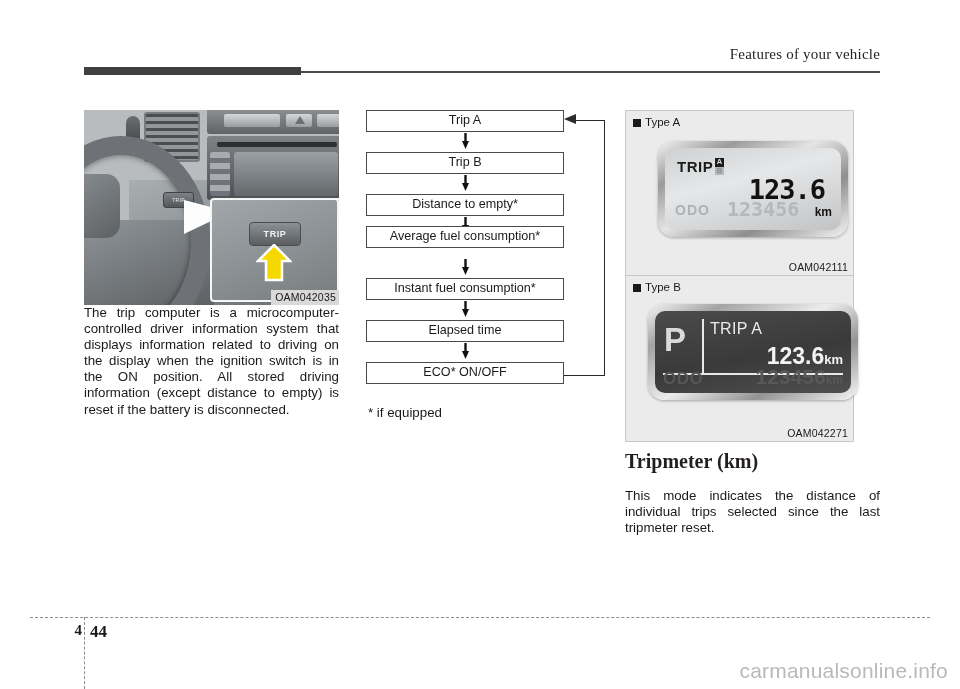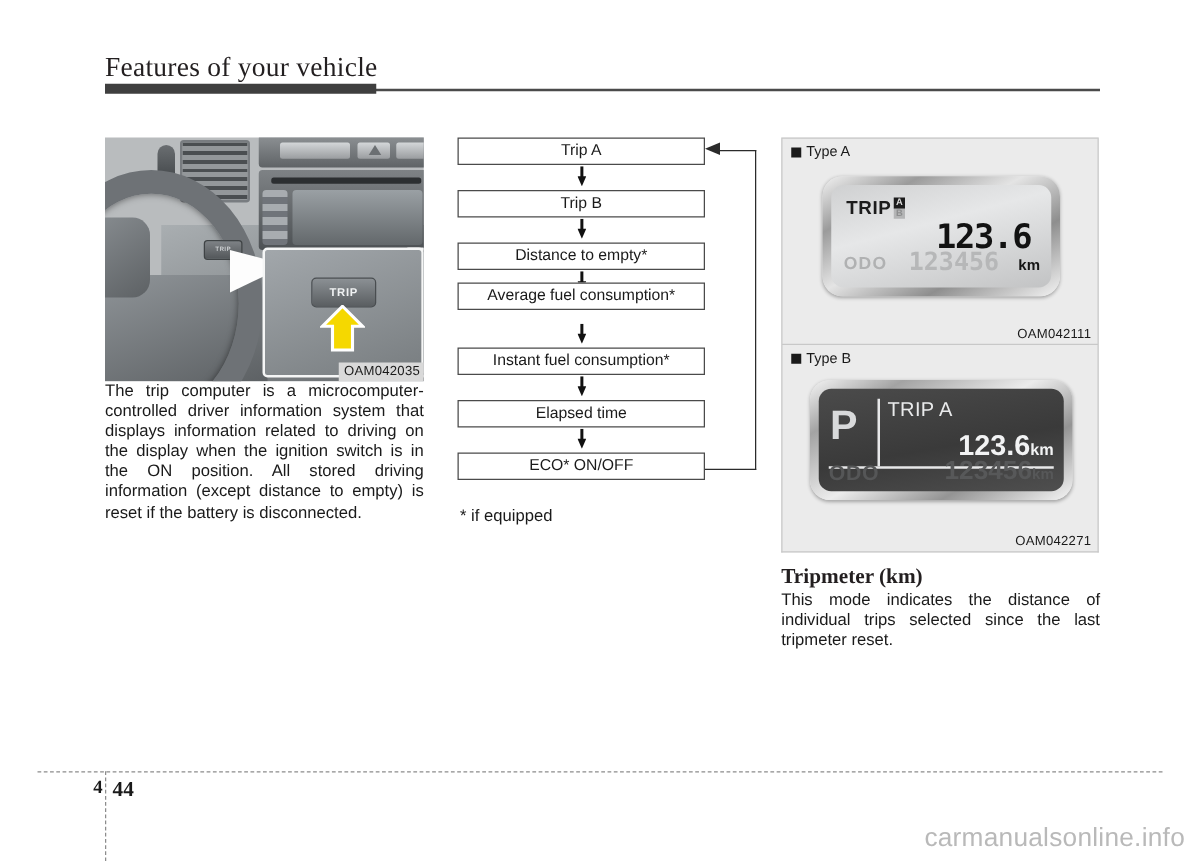--- a/index.html
+++ b/index.html
@@ -17,25 +17,26 @@
 
   
   #page-header {
     position: absolute;
     left: 84px;
     top: 44px;
     width: 796px;
   }
   #page-header .title {
     font-family: "Liberation Serif", serif;
-    font-size: 22px;
+    font-size: 15px;
     color: #231f20;
     letter-spacing: 0.2px;
     line-height: 20px;
     white-space: nowrap;
+    text-align: right;
   }
   #page-header .rule-wrap {
     position: relative;
     height: 9px;
     margin-top: 2px;
   }
   #page-header .rule-thin {
     position: absolute;
     left: 0;
     top: 5px;
@@ -247,23 +248,23 @@
     font-style: italic;
     font-weight: bold;
     font-size: 15px;
     color: #231f20;
     margin: 10px 0 5px 0;
     line-height: 18px;
   }
   .h-sub-serif {
     font-family: "Liberation Serif", serif;
     font-weight: bold;
-    font-size: 17px;
+    font-size: 20px;
     color: #231f20;
-    margin: 0 0 2px 0;
+    margin: 0 0 18px 0;
     line-height: 18px;
   }
   p.body {
     font-family: "Liberation Sans", sans-serif;
     font-size: 13.3px;
     line-height: 16.1px;
     color: #1a1a1a;
     margin: 0 0 7px 0;
     text-align: justify;
     text-justify: inter-word;
@@ -334,21 +335,21 @@
     left: 2px;
     top: 295px;
     font-size: 13.3px;
     color: #1a1a1a;
     font-family: "Liberation Sans", sans-serif;
   }
 
   
   .type-panel {
     position: relative;
-    width: 254px;
+    width: 229px;
     background: #ebebeb;
     border: 1px solid #c8c8c8;
     box-sizing: border-box;
   }
   .type-label {
     font-size: 11.5px;
     color: #1a1a1a;
     padding: 5px 0 0 7px;
     line-height: 13px;
     font-family: "Liberation Sans", sans-serif;

